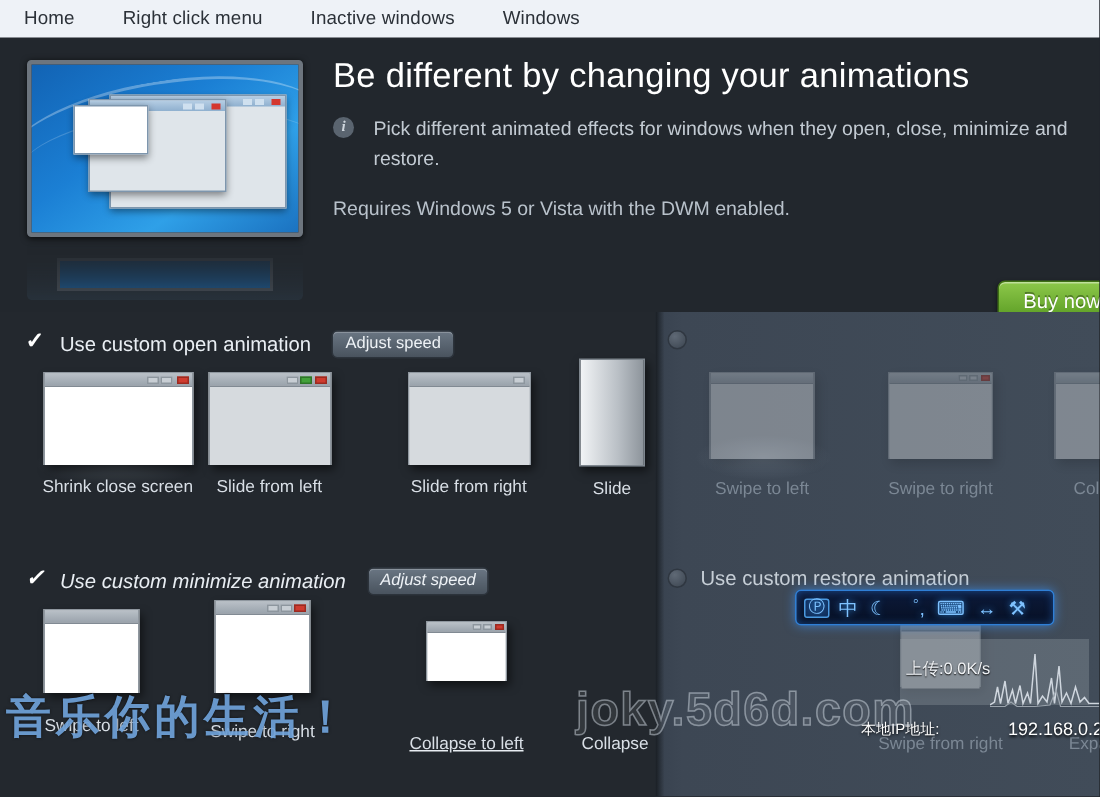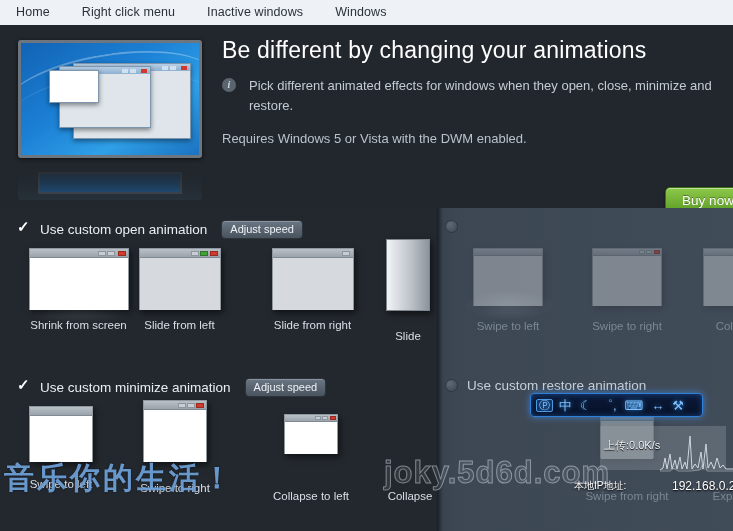--- a/index.html
+++ b/index.html
@@ -314,21 +314,21 @@
       <div class="glow"></div>
       <div class="win white">
         <div class="bar">
           <b style="right:22px"></b>
           <b style="right:13px"></b>
           <b class="c" style="right:2px"></b>
         </div>
         <div class="body"></div>
       </div>
     </div>
-    <div class="tlabel">Shrink from screen</div>
+    <div class="tlabel">Shrink close screen</div>
   </div>
 
   <div class="thumb" style="left:122px; top:40px; width:115px;">
     <div class="tbox" style="width:82px;">
       <div class="win" style="width:82px">
         <div class="bar">
           <b style="right:21px"></b>
           <b class="g" style="right:12px"></b>
           <b class="c" style="right:2px"></b>
         </div>
@@ -349,24 +349,24 @@
     </div>
     <div class="tlabel">Slide from right</div>
   </div>
 
   <div class="thumb" style="left:372px; top:36px; width:72px;">
     <div class="tbox" style="width:72px;">
       <div class="win tall">
         <div class="shadowcard"></div>
       </div>
     </div>
-    <div class="tlabel" style="margin-top:24px">Slide</div>
-  </div>
-
-  <div class="sec-head" style="left:18px; top:170px;">
+    <div class="tlabel" style="margin-top:14px">Slide</div>
+  </div>
+
+  <div class="sec-head" style="left:18px; top:170px;font-style:italic;">
     <span class="cb checked"></span>
     <span class="sec-label">Use custom minimize animation</span>
     <span class="adjust">Adjust speed</span>
   </div>
 
   <div class="thumb" style="left:6px; top:198px; width:110px;">
     <div class="tbox" style="width:64px; height:56px;">
       <div class="win white" style="width:64px;height:56px">
         <div class="bar"></div>
         <div class="body" style="height:46px"></div>
@@ -382,21 +382,21 @@
           <b style="right:20px"></b>
           <b style="right:11px"></b>
           <b class="c" style="right:2px"></b>
         </div>
         <div class="body" style="height:52px"></div>
       </div>
     </div>
     <div class="tlabel" style="margin-top:20px">Swipe to right</div>
   </div>
 
-  <div class="thumb" style="left:255px; top:206px; width:112px;">
+  <div class="thumb" style="left:255px; top:206px; width:112px;text-decoration:underline;">
     <div class="tbox" style="width:54px; height:40px;">
       <div class="win white" style="width:54px;height:40px">
         <div class="bar" style="height:7px">
           <b style="right:16px;top:1px;width:6px;height:4px"></b>
           <b style="right:9px;top:1px;width:6px;height:4px"></b>
           <b class="c" style="right:1px;top:1px;width:6px;height:4px"></b>
         </div>
         <div class="body" style="height:32px"></div>
       </div>
     </div>

